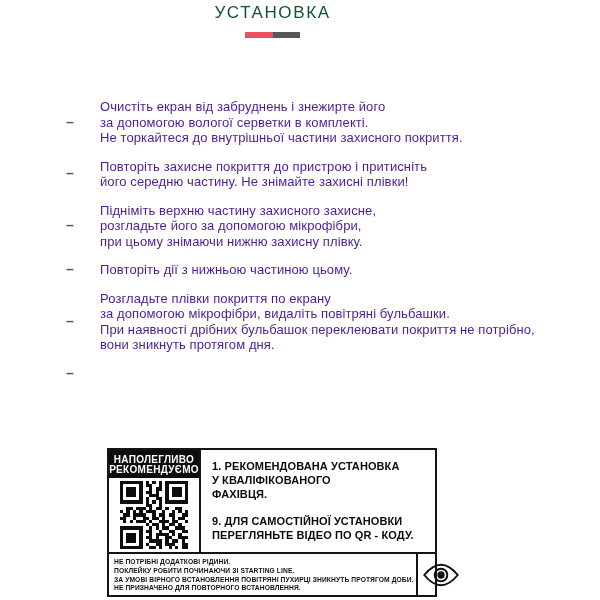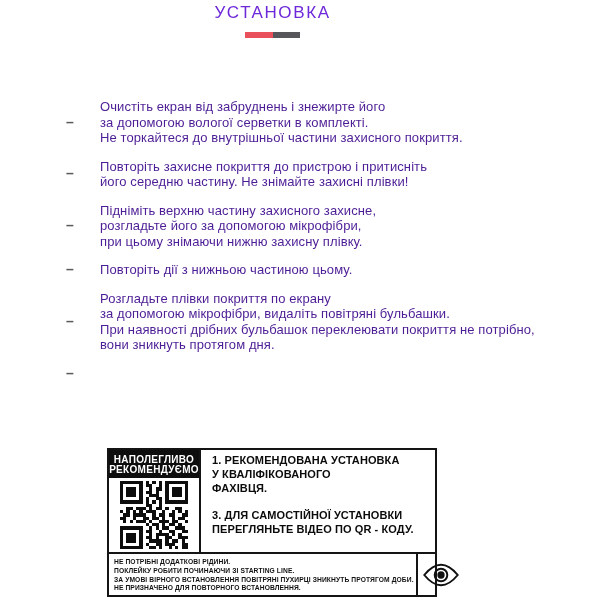--- a/index.html
+++ b/index.html
@@ -9,21 +9,21 @@
     position:relative;overflow:hidden;
     -webkit-font-smoothing:antialiased;
   }
   .page{position:relative;width:600px;height:600px;}
 
   
   .header{position:absolute;top:0;left:0;width:545px;text-align:center;}
   .title{
     margin:0;padding-top:3px;
     font-size:17px;font-weight:500;letter-spacing:1.6px;
-    color:#6d28d9;
+    color:#14532d;
   }
   .title-bar{width:55px;height:6px;margin:9px auto 0;display:flex;}
   .title-bar .half-red{flex:1;}
   .title-bar .half-dark{flex:1;}
 
   
   .instructions{
     position:absolute;left:66px;top:99px;width:470px;
     display:flex;flex-direction:column;gap:13px;
   }
@@ -51,21 +51,21 @@
   }
   .badge{
     width:100%;background:#0d0d0d;color:#ffffff;
     font-size:10px;font-weight:700;letter-spacing:0.3px;
     text-align:center;line-height:9.5px;padding:5px 0 4px;
     white-space:pre-line;
   }
   .qr{margin-top:3px;}
   .qr svg{display:block;shape-rendering:crispEdges;}
   .box-right{
-    flex:1;padding:3px 6px 6px 11px;
+    flex:1;padding:9px 6px 6px 11px;
     display:flex;flex-direction:column;gap:13px;
   }
   .rec-point{
     white-space:pre-line;
     font-size:11px;font-weight:700;line-height:14px;color:#0b0b0b;
     letter-spacing:0.1px;
   }
   .box-bottom{
     height:41px;flex:0 0 41px;border-top:2px solid #141414;display:flex;
   }
@@ -373,21 +373,21 @@
               <rect x="17" y="20" width="1" height="1"></rect>
               <rect x="19" y="20" width="1" height="1"></rect>
               <rect x="20" y="20" width="1" height="1"></rect>
             </svg>
         </div>
       </div>
       <div class="box-right">
         <div class="rec-point">1. РЕКОМЕНДОВАНА УСТАНОВКА
 У КВАЛІФІКОВАНОГО
 ФАХІВЦЯ.</div>
-        <div class="rec-point">3. ДЛЯ САМОСТІЙНОЇ УСТАНОВКИ
+        <div class="rec-point">9. ДЛЯ САМОСТІЙНОЇ УСТАНОВКИ
 ПЕРЕГЛЯНЬТЕ ВІДЕО ПО QR - КОДУ.</div>
       </div>
     </div>
     <div class="box-bottom">
       <div class="fineprint">
         <div>НЕ ПОТРІБНІ ДОДАТКОВІ РІДИНИ.</div>
         <div>ПОКЛЕЙКУ РОБИТИ ПОЧИНАЮЧИ ЗІ STARTING LINE.</div>
         <div>ЗА УМОВІ ВІРНОГО ВСТАНОВЛЕННЯ  ПОВІТРЯНІ ПУХИРЦІ ЗНИКНУТЬ  ПРОТЯГОМ ДОБИ.</div>
         <div>НЕ ПРИЗНАЧЕНО ДЛЯ ПОВТОРНОГО ВСТАНОВЛЕННЯ.</div>
       </div>

